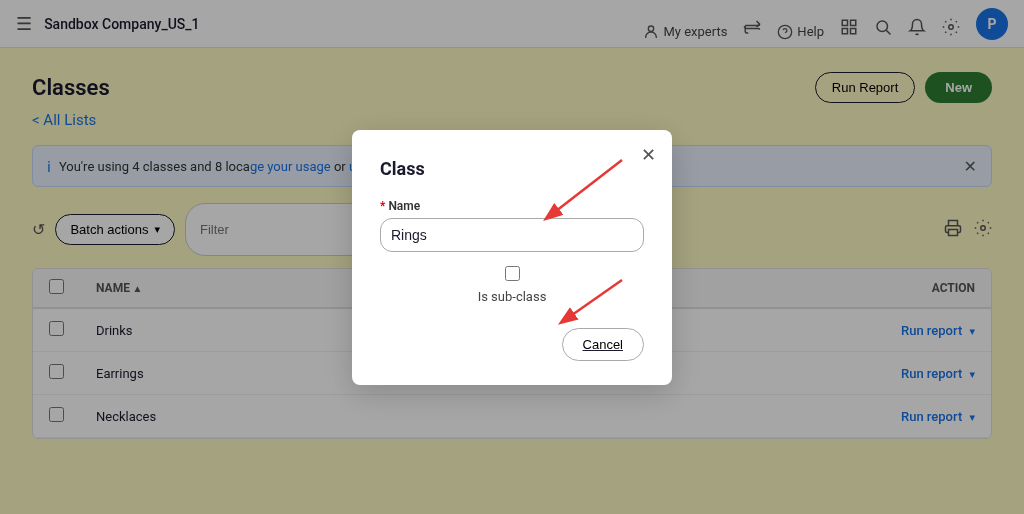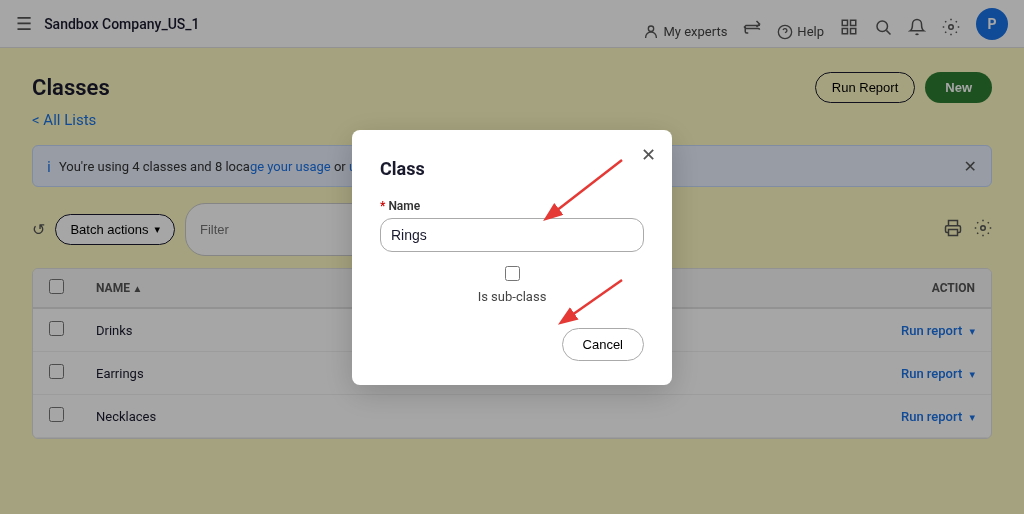--- a/index.html
+++ b/index.html
@@ -97,21 +97,21 @@
       font-size: 18px; cursor: pointer; color: #555; background: none; border: none;
     }
     .modal-title { font-size: 18px; font-weight: 700; margin-bottom: 20px; }
     .form-label { font-size: 12px; font-weight: 600; margin-bottom: 5px; display: block; color: #333; }
     .required::before { content: '* '; color: #c00; }
     .form-input {
       width: 100%; padding: 8px 10px; border: 1.5px solid #aaa;
       border-radius: 12px; font-size: 14px; outline: none; color: #1a1a2e;
     }
     .checkbox-row { display: flex; align-items: center; gap: 8px; margin-top: 14px; font-size: 13px; color: #444; flex-direction: column; }
-    .modal-actions { display: flex; justify-content: flex-end; gap: 28px; margin-top: 24px; }
+    .modal-actions { display: flex; justify-content: flex-end; gap: 28px; margin-top: 24px; text-decoration: underline; }
     .btn-cancel {
       padding: 8px 20px; border: 1.5px solid #aaa; border-radius: 20px;
       background: #fff; font-size: 13px; cursor: pointer; font-weight: 500;
     }
     .btn-save {
       padding: 8px 24px; border: none; border-radius: 20px;
       background: #2e7d32; color: #fff; font-size: 13px; cursor: pointer; font-weight: 700;
     }
   </style>
 </head>

